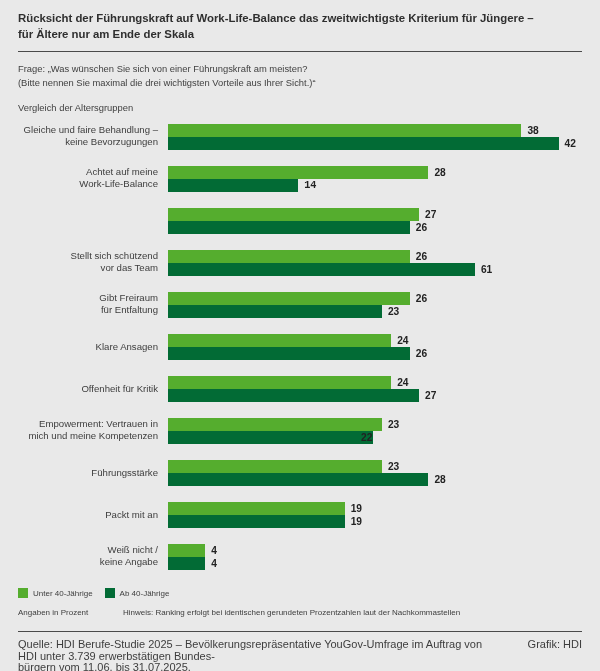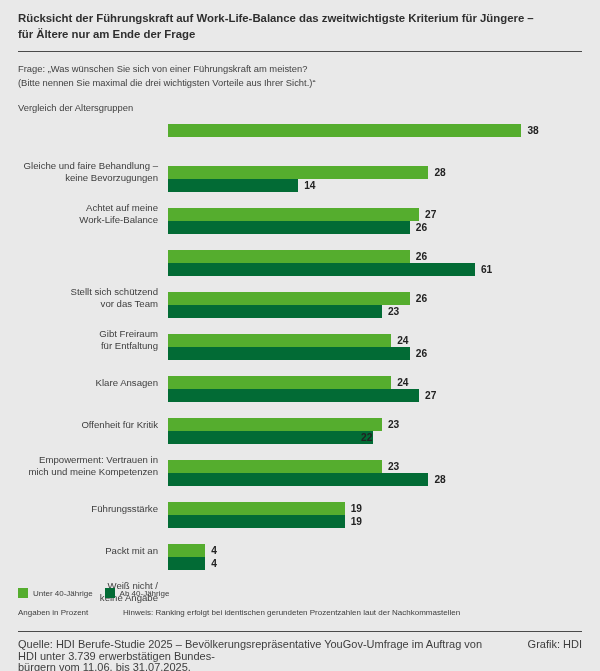--- a/index.html
+++ b/index.html
@@ -65,21 +65,20 @@
     position: absolute;
     left: 0;
     top: 50%;
     transform: translateY(-50%);
     width: 140px;
     text-align: right;
     font-size: 9.6px;
     line-height: 12.6px;
     color: #3d3d3d;
     white-space: pre-line;
-    margin-top: 36px;
   }
 
   .bars {
     position: absolute;
     left: 150px;
     top: 0;
     right: 0;
     height: 42px;
   }
   .bar-row {
@@ -167,48 +166,52 @@
     white-space: nowrap;
     padding-left: 10px;
   }
 </style>
 </head>
 <body>
 
 <div class="page">
 
   <div class="title">Rücksicht der Führungskraft auf Work-Life-Balance das zweitwichtigste Kriterium für Jüngere –
-für Ältere nur am Ende der Frage</div>
+für Ältere nur am Ende der Skala</div>
   <div class="rule-top"></div>
   <div class="question">Frage: „Was wünschen Sie sich von einer Führungskraft am meisten?
 (Bitte nennen Sie maximal die drei wichtigsten Vorteile aus Ihrer Sicht.)“</div>
   <div class="subhead">Vergleich der Altersgruppen</div>
 
   <div class="chart" id="chart">
       <div class="group">
         <div class="cat-label">Gleiche und faire Behandlung –
 keine Bevorzugungen</div>
         <div class="bars">
           <div class="bar-row">
             <div class="bar light" style="width: 353.4px; background: rgb(85, 173, 46);"></div>
             <span class="bar-value" style="left: 359.4px;">38</span>
           </div>
+          <div class="bar-row">
+            <div class="bar dark" style="width: 390.6px; background: rgb(2, 107, 53);"></div>
+            <span class="bar-value" style="left: 396.6px;">42</span>
+          </div>
         </div>
       </div>
       <div class="group">
         <div class="cat-label">Achtet auf meine
 Work-Life-Balance</div>
         <div class="bars">
           <div class="bar-row">
             <div class="bar light" style="width: 260.4px; background: rgb(85, 173, 46);"></div>
             <span class="bar-value" style="left: 266.4px;">28</span>
           </div>
           <div class="bar-row">
             <div class="bar dark" style="width: 130.2px; background: rgb(2, 107, 53);"></div>
-            <span class="bar-value" style="left: 136.2px;">14</span>
+            <span class="bar-value" style="left: 136.2px; font-family: Liberation Mono, monospace;">14</span>
           </div>
         </div>
       </div>
       <div class="group">
         <div class="bars">
           <div class="bar-row">
             <div class="bar light" style="width: 251.1px; background: rgb(85, 173, 46);"></div>
             <span class="bar-value" style="left: 257.1px;">27</span>
           </div>
           <div class="bar-row">

